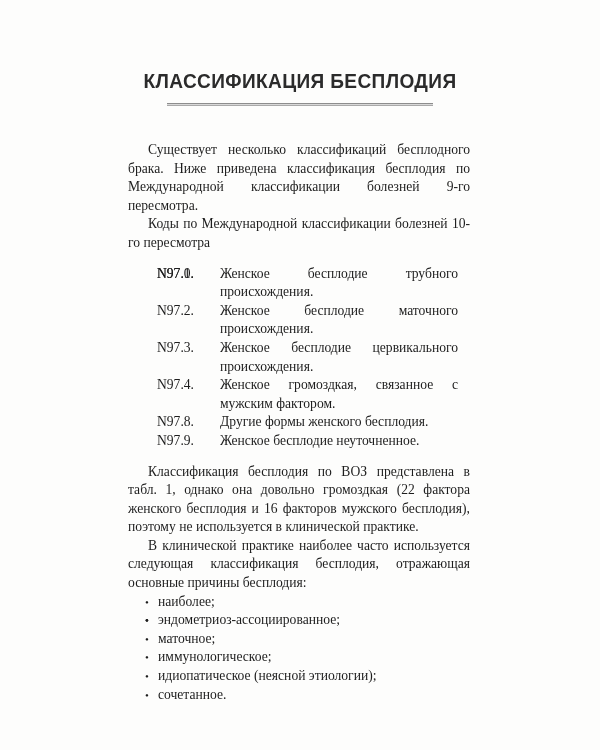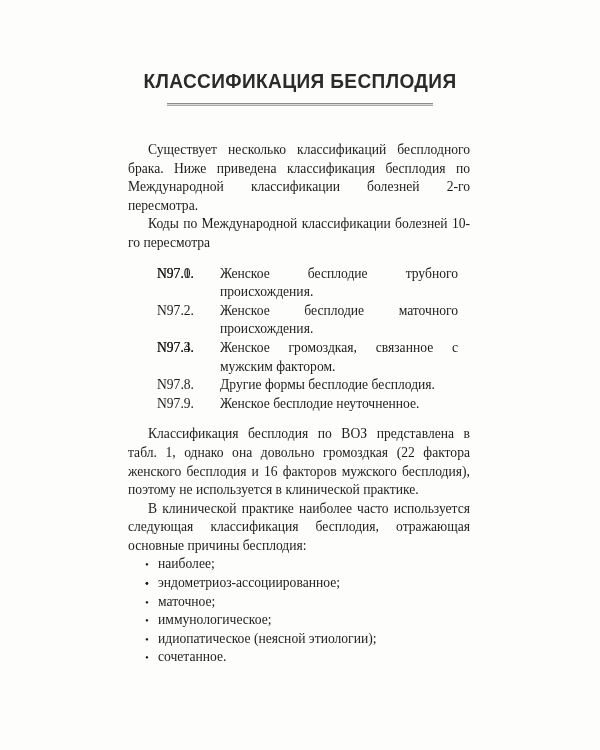--- a/index.html
+++ b/index.html
@@ -133,46 +133,47 @@
 
 <div class="page">
 
   <div class="title-block">
     <h1 class="doc-title">КЛАССИФИКАЦИЯ БЕСПЛОДИЯ</h1>
     <div class="title-rule"></div>
   </div>
 
   <div class="column">
 
-    <p class="para">Существует несколько классификаций бесплодного брака. Ниже приведена классификация бесплодия по Международной классификации болезней 2-го пересмотра.</p>
+    <p class="para">Существует несколько классификаций бесплодного брака. Ниже приведена классификация бесплодия по Международной классификации болезней 9-го пересмотра.</p>
 
     <p class="para">Коды по Международной классификации болезней 10-го пересмотра</p>
 
     <ul class="code-list">
       <li class="code-item">
         <span class="code-label">N97.0.</span>
       </li>
       <li class="code-item">
         <span class="code-label">N97.1.</span>
         <span class="code-text">Женское бесплодие трубного происхождения.</span>
       </li>
       <li class="code-item">
         <span class="code-label">N97.2.</span>
         <span class="code-text">Женское бесплодие маточного происхождения.</span>
       </li>
       <li class="code-item">
         <span class="code-label">N97.3.</span>
+        <span class="code-text">Женское бесплодие цервикального происхождения.</span>
       </li>
       <li class="code-item">
         <span class="code-label">N97.4.</span>
         <span class="code-text">Женское громоздкая, связанное с мужским фактором.</span>
       </li>
       <li class="code-item short">
         <span class="code-label">N97.8.</span>
-        <span class="code-text">Другие формы бесплодие бесплодия.</span>
+        <span class="code-text">Другие формы женского бесплодия.</span>
       </li>
       <li class="code-item short">
         <span class="code-label">N97.9.</span>
         <span class="code-text">Женское бесплодие неуточненное.</span>
       </li>
     </ul>
 
     <p class="para">Классификация бесплодия по ВОЗ представлена в табл. 1, однако она довольно громоздкая (22 фактора женского бесплодия и 16 факторов мужского бесплодия), поэтому не используется в клинической практике.</p>
 
     <p class="para"><span class="italic-run">В клинической практике наиболее часто используется следующая классификация бесплодия</span><span>, отражающая основные причины бесплодия:</span></p>

